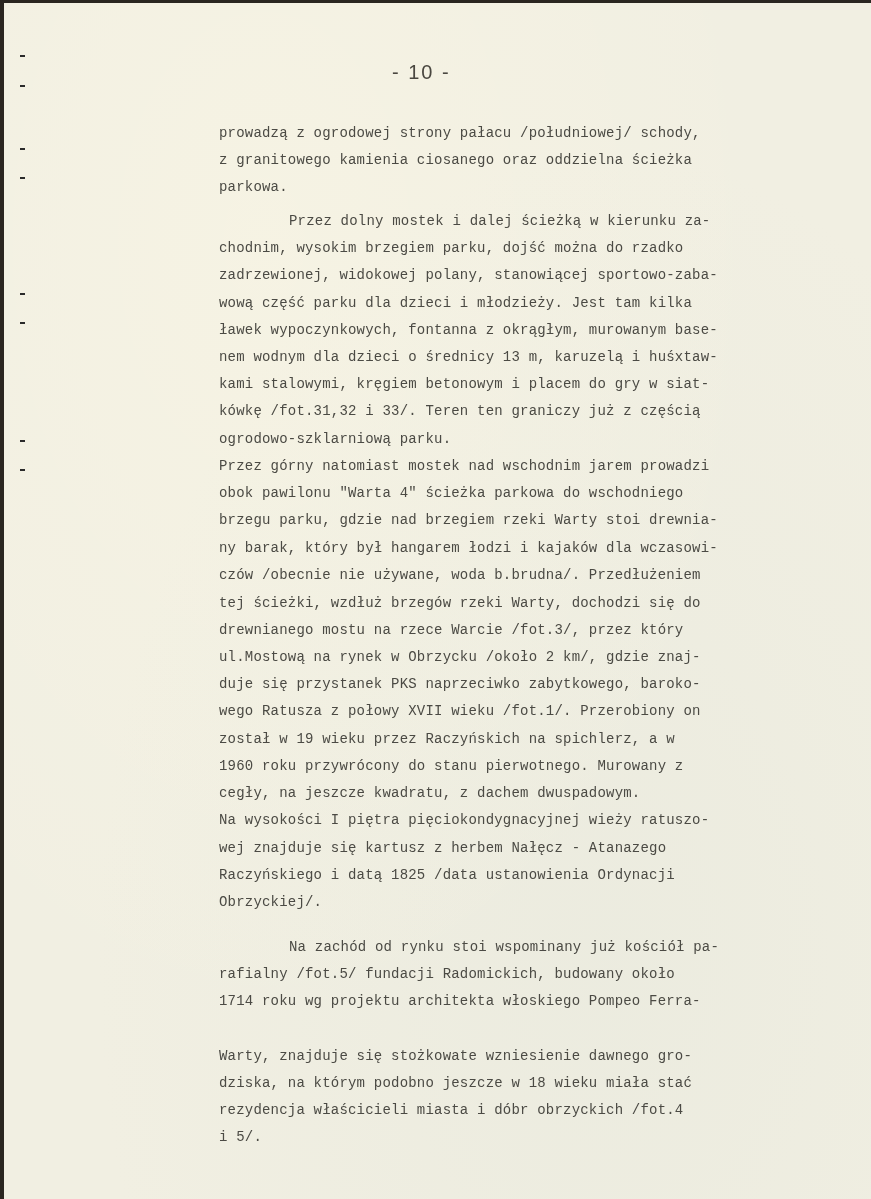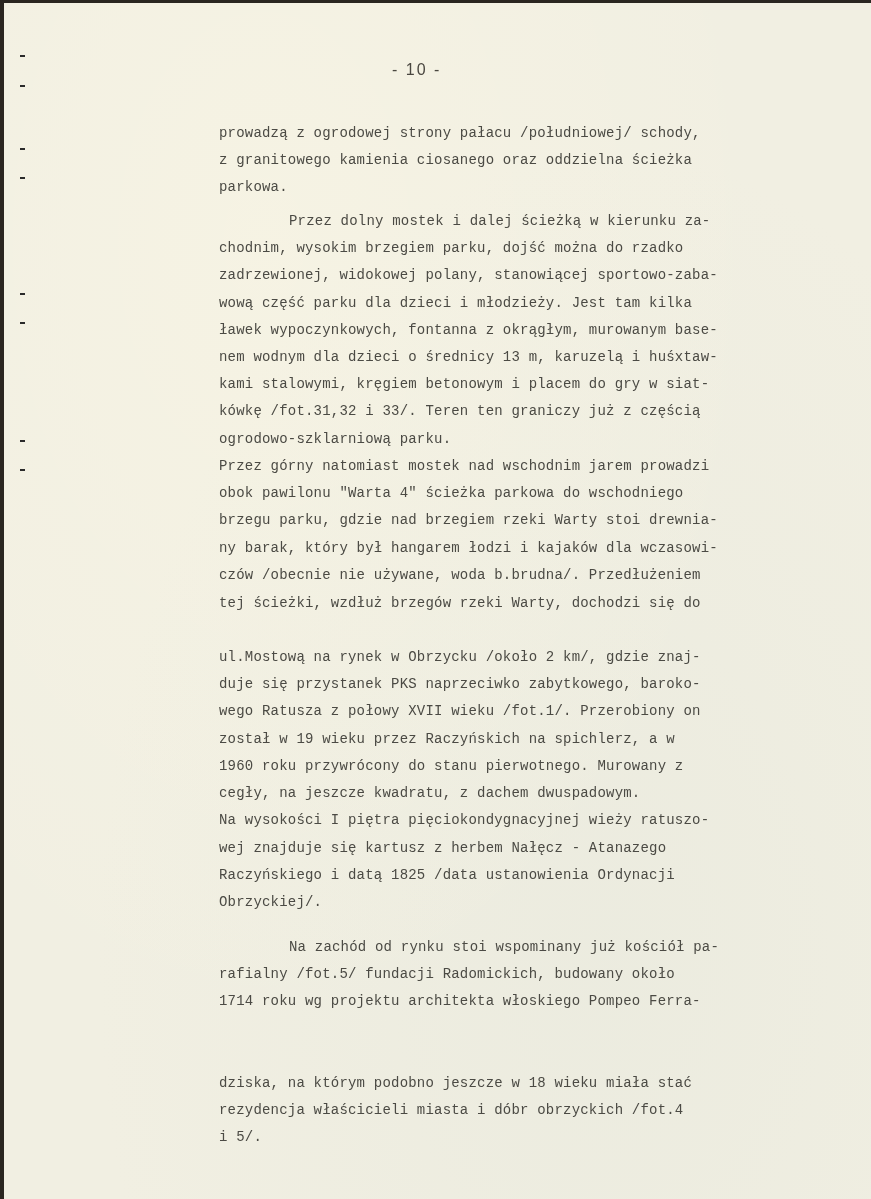--- a/index.html
+++ b/index.html
@@ -18,21 +18,21 @@
       overflow: hidden;
       box-sizing: border-box;
       border-top: 3px solid #2a2620;
       border-left: 4px solid #2a2620;
     }
     .page-number {
       position: absolute;
       top: 58px;
       left: 388px;
       font-family: "Liberation Sans", sans-serif;
-      font-size: 16px;
+      font-size: 20px;
       color: #4a4740;
       letter-spacing: 2px;
     }
     .line {
       position: absolute;
       left: 215px;
       font-family: "Liberation Mono", "DejaVu Sans Mono", monospace;
       font-size: 14px;
       color: #4b4a44;
       white-space: pre;
@@ -75,30 +75,32 @@
   <div class="line" style="top:344px">nem wodnym dla dzieci o średnicy 13 m, karuzelą i huśxtaw-</div>
   <div class="line" style="top:371px">kami stalowymi, kręgiem betonowym i placem do gry w siat-</div>
   <div class="line" style="top:398px">kówkę /fot.31,32 i 33/. Teren ten graniczy już z częścią</div>
   <div class="line" style="top:426px">ogrodowo-szklarniową parku.</div>
   <div class="line" style="top:453px">Przez górny natomiast mostek nad wschodnim jarem prowadzi</div>
   <div class="line" style="top:480px">obok pawilonu "Warta 4" ścieżka parkowa do wschodniego</div>
   <div class="line" style="top:507px">brzegu parku, gdzie nad brzegiem rzeki Warty stoi drewnia-</div>
   <div class="line" style="top:535px">ny barak, który był hangarem łodzi i kajaków dla wczasowi-</div>
   <div class="line" style="top:562px">czów /obecnie nie używane, woda b.brudna/. Przedłużeniem</div>
   <div class="line" style="top:590px">tej ścieżki, wzdłuż brzegów rzeki Warty, dochodzi się do</div>
+  <div class="line" style="top:617px">drewnianego mostu na rzece Warcie /fot.3/, przez który</div>
   <div class="line" style="top:644px">ul.Mostową na rynek w Obrzycku /około 2 km/, gdzie znaj-</div>
   <div class="line" style="top:671px">duje się przystanek PKS naprzeciwko zabytkowego, baroko-</div>
   <div class="line" style="top:698px">wego Ratusza z połowy XVII wieku /fot.1/. Przerobiony on</div>
   <div class="line" style="top:726px">został w 19 wieku przez Raczyńskich na spichlerz, a w</div>
   <div class="line" style="top:753px">1960 roku przywrócony do stanu pierwotnego. Murowany z</div>
   <div class="line" style="top:780px">cegły, na jeszcze kwadratu, z dachem dwuspadowym.</div>
   <div class="line" style="top:807px">Na wysokości I piętra pięciokondygnacyjnej wieży ratuszo-</div>
   <div class="line" style="top:835px">wej znajduje się kartusz z herbem Nałęcz - Atanazego</div>
   <div class="line" style="top:862px">Raczyńskiego i datą 1825 /data ustanowienia Ordynacji</div>
   <div class="line" style="top:889px">Obrzyckiej/.</div>
 
   <div class="line indent" style="top:934px">Na zachód od rynku stoi wspominany już kościół pa-</div>
   <div class="line" style="top:961px">rafialny /fot.5/ fundacji Radomickich, budowany około</div>
   <div class="line" style="top:988px">1714 roku wg projektu architekta włoskiego Pompeo Ferra-</div>
+  <div class="line" style="top:1043px">Warty, znajduje się stożkowate wzniesienie dawnego gro-</div>
   <div class="line" style="top:1070px">dziska, na którym podobno jeszcze w 18 wieku miała stać</div>
   <div class="line" style="top:1097px">rezydencja właścicieli miasta i dóbr obrzyckich /fot.4</div>
   <div class="line" style="top:1124px">i 5/.</div>
 </div>
 
 </body></html>

